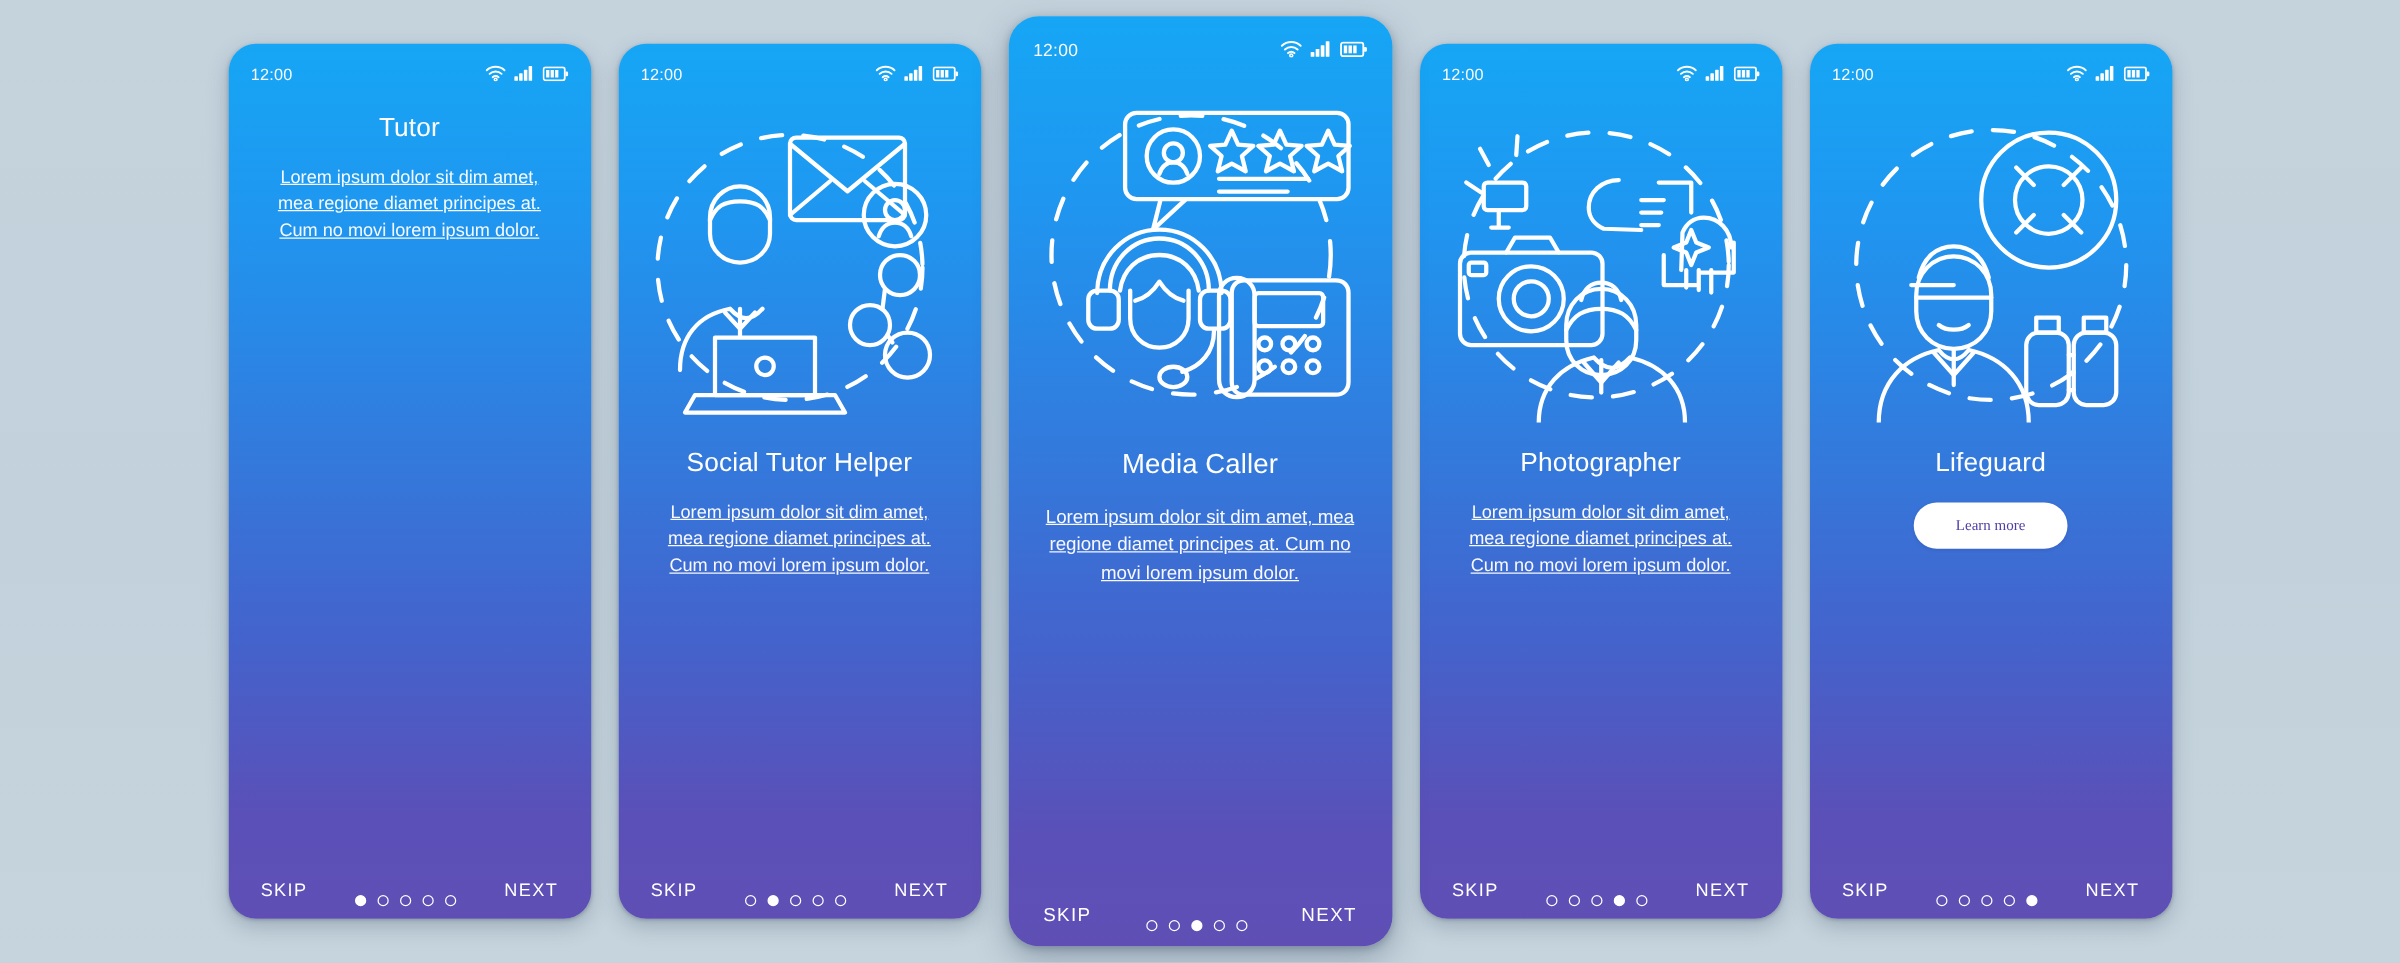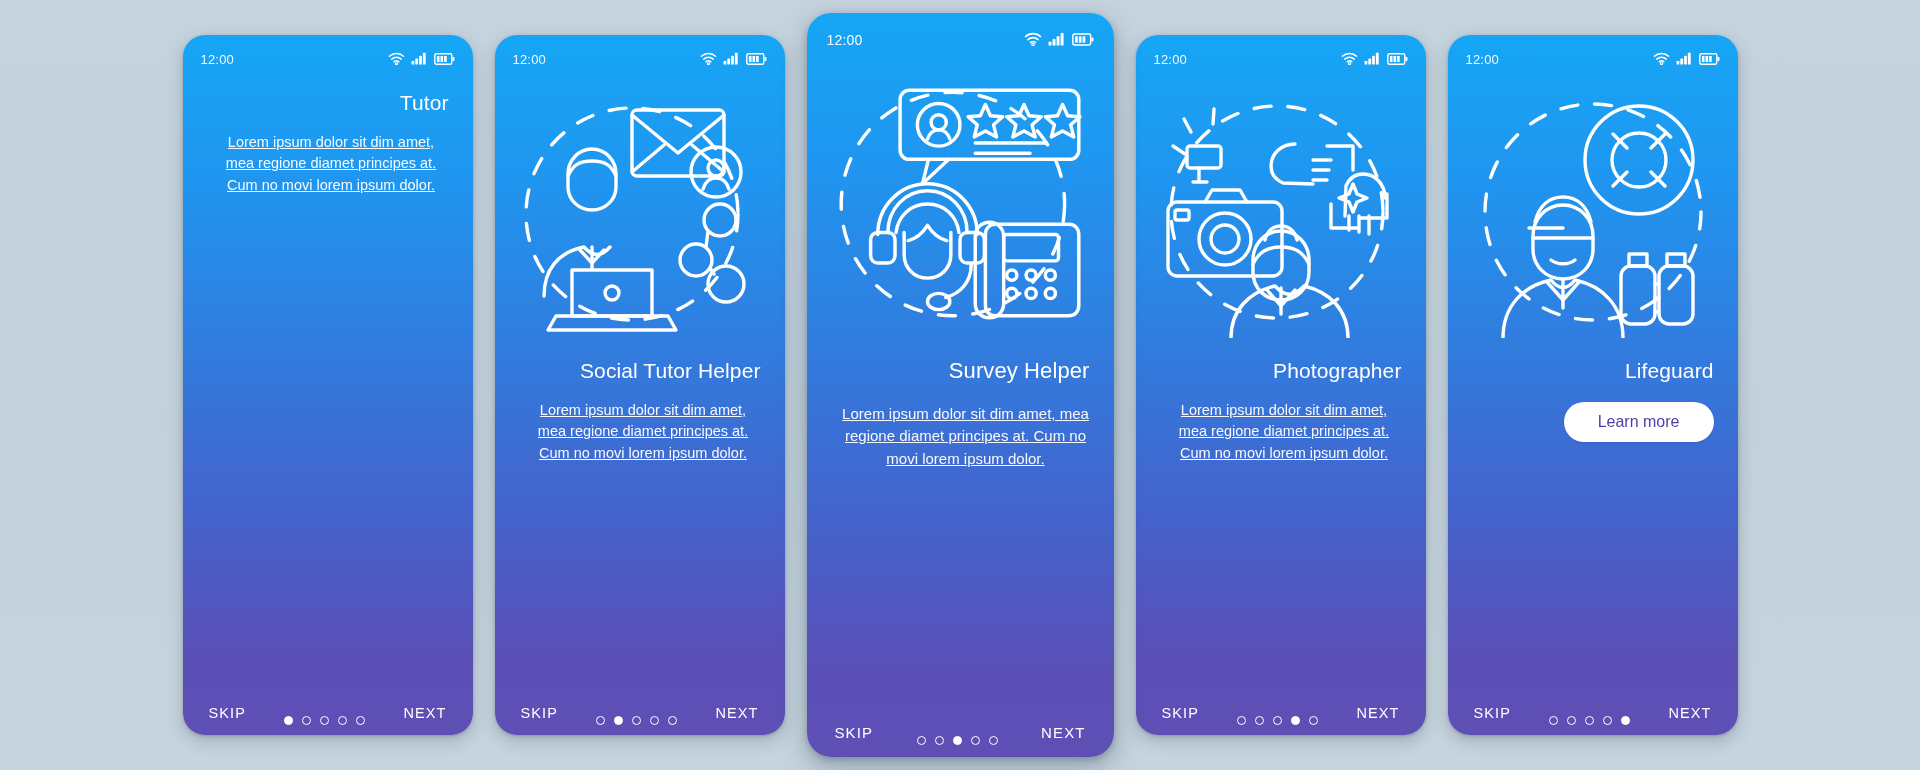--- a/index.html
+++ b/index.html
@@ -53,21 +53,21 @@
     margin-top:6px;
     display:flex;align-items:center;justify-content:center;
   }
   .featured .illo{height:278px;margin-top:8px;}
   .illo svg{display:block;}
 
   
   .content{
     flex:1 1 auto;
     display:flex;flex-direction:column;
-    align-items:flex-end;
+    align-items:center;
     padding:0 24px;
     text-align:center;
   }
   .title{
     font-size:21px;font-weight:400;line-height:1.22;
     margin-top:14px;
     color:#ffffff;
     letter-spacing:.1px;
   }
   .featured .title{font-size:22px;margin-top:16px;}
@@ -79,22 +79,22 @@
     text-decoration:underline;
   }
   .featured .desc{font-size:15px;max-width:248px;margin-top:18px;}
 
   .cta{
     margin-top:18px;
     background:#ffffff;
     color:#4e3fa6;
     border:none;
     border-radius:22px;
-    font-size:16px;
-    font-family:Liberation Sans, sans-serif;
+    font-size:12px;
+    font-family:Liberation Serif, serif;
     padding:11px 34px;
     cursor:pointer;
     box-shadow:0 1px 3px rgba(40,30,90,.14);
   }
 
   
   .nav{
     flex:0 0 auto;
     height:66px;
     display:flex;align-items:flex-end;justify-content:space-between;
@@ -319,21 +319,21 @@
           <circle cx="176" cy="218" r="5"></circle>
             <circle cx="195" cy="218" r="5"></circle>
             <circle cx="214" cy="218" r="5"></circle>
         </g>
 
         <path d="M154 148c-8 0-14 6-14 14v66c0 8 6 14 14 14s14-6 14-14v-66c0-8-6-14-14-14z"></path>
       </svg>
     </div>
 
     <div class="content">
-      <div class="title">Survey Helper</div>
+      <div class="title">Media Caller</div>
       <div class="desc">Lorem ipsum dolor sit dim amet, mea regione diamet principes at. Cum no movi lorem ipsum dolor.</div>
     </div>
 
     <div class="nav">
       <button class="navbtn">SKIP</button>
       <div class="dots">
         <span class="dot"></span>
         <span class="dot"></span>
         <span class="dot active"></span>
         <span class="dot"></span>

